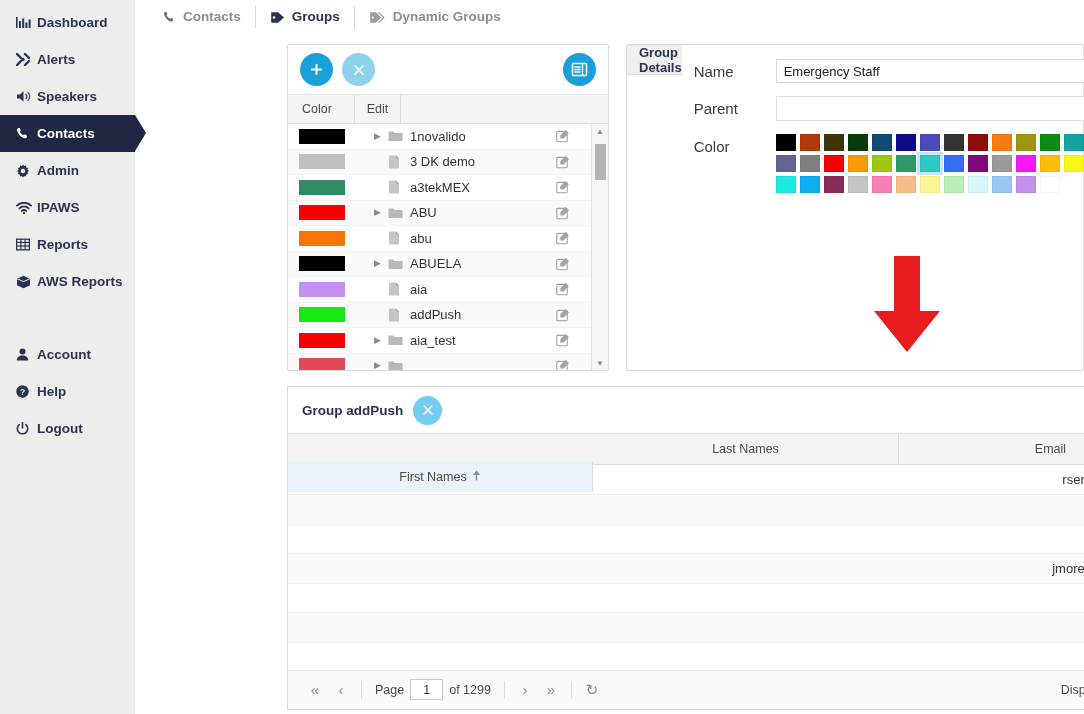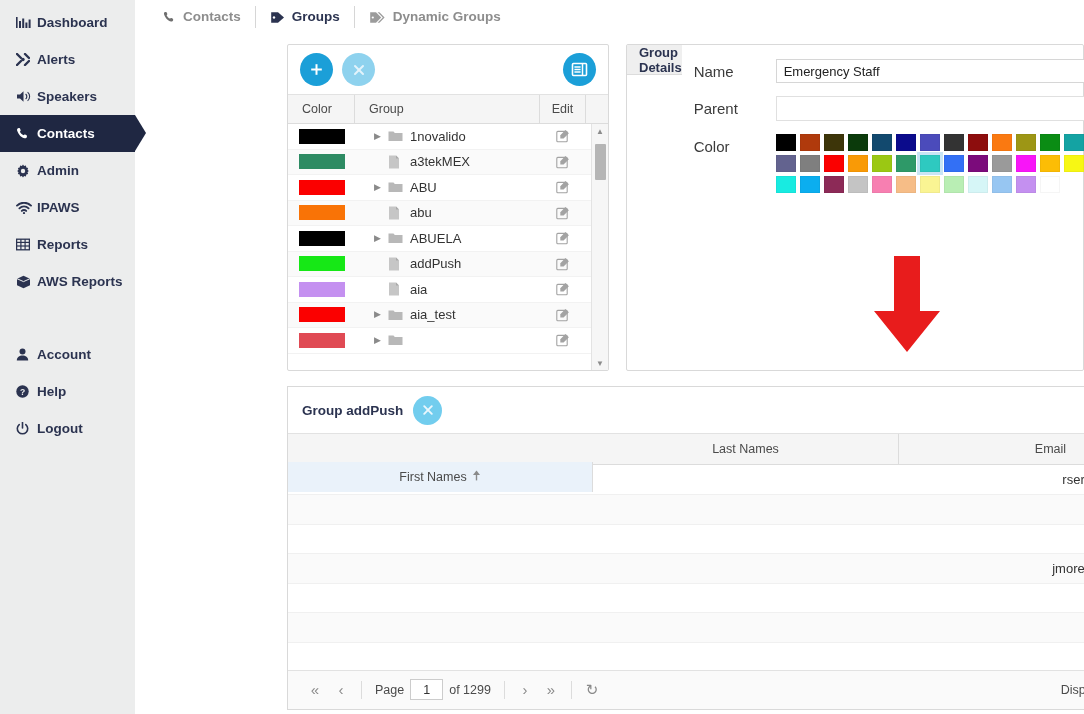--- a/index.html
+++ b/index.html
@@ -458,21 +458,20 @@
                 <line x1="11.5" y1="2.5" x2="11.5" y2="14.5" stroke="#fff" stroke-width="1.5"></line>
                 <line x1="3.4" y1="6" x2="9.6" y2="6" stroke="#fff" stroke-width="1.5"></line>
                 <line x1="3.4" y1="8.5" x2="9.6" y2="8.5" stroke="#fff" stroke-width="1.5"></line>
                 <line x1="3.4" y1="11" x2="9.6" y2="11" stroke="#fff" stroke-width="1.5"></line>
               </svg>
           </div>
         </div>
 
         <div class="tree-head">
           <div class="th-color">Color</div>
-          <div class="th-group">Group</div>
           <div class="th-edit">Edit</div>
           <div class="th-pad"></div>
         </div>
 
         <div class="tree-body">
           <div id="tree-rows">
               <div class="trow">
                 <div class="tc-color">
                   <div class="swatch-cell" style="background:#000000"></div>
                 </div>
@@ -488,117 +487,117 @@
                 <div class="tc-edit">
                   <svg width="14" height="14" viewBox="0 0 14 14">
                     <rect x="0.8" y="2.4" width="10.4" height="10.4" stroke="#a3a3a3" stroke-width="1.1" fill="none" rx="1"></rect>
                     <path d="M9.4 0.9 L12.9 4.3 L7.6 9.6 L4.3 9.6 L4.3 6.3 Z" fill="#a3a3a3"></path>
                   </svg>
                 </div>
                 <div class="tc-pad"></div>
               </div>
               <div class="trow">
                 <div class="tc-color">
-                  <div class="swatch-cell" style="background:#2e8b63"></div>
+                  <div class="swatch-cell" style="background:#c0c0c0"></div>
                 </div>
                 <div class="tc-group">
                   <span class="expander"></span>
                   <span class="file-ico">
                     <svg width="12" height="14" viewBox="0 0 12 14">
                       <path d="M1 0.5 H8 L11 3.6 V13.5 H1 Z" fill="#c6c6c6"></path>
                       <path d="M8 0.5 V3.6 H11 Z" fill="#a9a9a9"></path>
                     </svg>
                   </span>
-                  <span class="tc-name">a3tekMEX</span>
-                </div>
-                <div class="tc-edit">
-                  <svg width="14" height="14" viewBox="0 0 14 14">
-                    <rect x="0.8" y="2.4" width="10.4" height="10.4" stroke="#a3a3a3" stroke-width="1.1" fill="none" rx="1"></rect>
-                    <path d="M9.4 0.9 L12.9 4.3 L7.6 9.6 L4.3 9.6 L4.3 6.3 Z" fill="#a3a3a3"></path>
-                  </svg>
-                </div>
-                <div class="tc-pad"></div>
-              </div>
-              <div class="trow">
-                <div class="tc-color">
-                  <div class="swatch-cell" style="background:#fb0000"></div>
-                </div>
-                <div class="tc-group">
-                  <span class="expander">▶</span>
-                  <span class="folder-ico">
-                    <svg width="15" height="12" viewBox="0 0 15 12">
-                      <path d="M0.5 1.5 H5.5 L6.8 3 H14.5 V11 H0.5 Z" fill="#b8b8b8"></path>
-                    </svg>
-                  </span>
-                  <span class="tc-name">ABU</span>
-                </div>
-                <div class="tc-edit">
-                  <svg width="14" height="14" viewBox="0 0 14 14">
-                    <rect x="0.8" y="2.4" width="10.4" height="10.4" stroke="#a3a3a3" stroke-width="1.1" fill="none" rx="1"></rect>
-                    <path d="M9.4 0.9 L12.9 4.3 L7.6 9.6 L4.3 9.6 L4.3 6.3 Z" fill="#a3a3a3"></path>
-                  </svg>
-                </div>
-                <div class="tc-pad"></div>
-              </div>
-              <div class="trow">
-                <div class="tc-color">
-                  <div class="swatch-cell" style="background:#f97306"></div>
+                  <span class="tc-name">3 DK demo</span>
+                </div>
+                <div class="tc-edit">
+                  <svg width="14" height="14" viewBox="0 0 14 14">
+                    <rect x="0.8" y="2.4" width="10.4" height="10.4" stroke="#a3a3a3" stroke-width="1.1" fill="none" rx="1"></rect>
+                    <path d="M9.4 0.9 L12.9 4.3 L7.6 9.6 L4.3 9.6 L4.3 6.3 Z" fill="#a3a3a3"></path>
+                  </svg>
+                </div>
+                <div class="tc-pad"></div>
+              </div>
+              <div class="trow">
+                <div class="tc-color">
+                  <div class="swatch-cell" style="background:#2e8b63"></div>
                 </div>
                 <div class="tc-group">
                   <span class="expander"></span>
                   <span class="file-ico">
                     <svg width="12" height="14" viewBox="0 0 12 14">
                       <path d="M1 0.5 H8 L11 3.6 V13.5 H1 Z" fill="#c6c6c6"></path>
                       <path d="M8 0.5 V3.6 H11 Z" fill="#a9a9a9"></path>
                     </svg>
                   </span>
-                  <span class="tc-name">abu</span>
-                </div>
-                <div class="tc-edit">
-                  <svg width="14" height="14" viewBox="0 0 14 14">
-                    <rect x="0.8" y="2.4" width="10.4" height="10.4" stroke="#a3a3a3" stroke-width="1.1" fill="none" rx="1"></rect>
-                    <path d="M9.4 0.9 L12.9 4.3 L7.6 9.6 L4.3 9.6 L4.3 6.3 Z" fill="#a3a3a3"></path>
-                  </svg>
-                </div>
-                <div class="tc-pad"></div>
-              </div>
-              <div class="trow">
-                <div class="tc-color">
-                  <div class="swatch-cell" style="background:#000000"></div>
+                  <span class="tc-name">a3tekMEX</span>
+                </div>
+                <div class="tc-edit">
+                  <svg width="14" height="14" viewBox="0 0 14 14">
+                    <rect x="0.8" y="2.4" width="10.4" height="10.4" stroke="#a3a3a3" stroke-width="1.1" fill="none" rx="1"></rect>
+                    <path d="M9.4 0.9 L12.9 4.3 L7.6 9.6 L4.3 9.6 L4.3 6.3 Z" fill="#a3a3a3"></path>
+                  </svg>
+                </div>
+                <div class="tc-pad"></div>
+              </div>
+              <div class="trow">
+                <div class="tc-color">
+                  <div class="swatch-cell" style="background:#fb0000"></div>
                 </div>
                 <div class="tc-group">
                   <span class="expander">▶</span>
                   <span class="folder-ico">
                     <svg width="15" height="12" viewBox="0 0 15 12">
                       <path d="M0.5 1.5 H5.5 L6.8 3 H14.5 V11 H0.5 Z" fill="#b8b8b8"></path>
                     </svg>
                   </span>
-                  <span class="tc-name">ABUELA</span>
-                </div>
-                <div class="tc-edit">
-                  <svg width="14" height="14" viewBox="0 0 14 14">
-                    <rect x="0.8" y="2.4" width="10.4" height="10.4" stroke="#a3a3a3" stroke-width="1.1" fill="none" rx="1"></rect>
-                    <path d="M9.4 0.9 L12.9 4.3 L7.6 9.6 L4.3 9.6 L4.3 6.3 Z" fill="#a3a3a3"></path>
-                  </svg>
-                </div>
-                <div class="tc-pad"></div>
-              </div>
-              <div class="trow">
-                <div class="tc-color">
-                  <div class="swatch-cell" style="background:#16e816"></div>
+                  <span class="tc-name">ABU</span>
+                </div>
+                <div class="tc-edit">
+                  <svg width="14" height="14" viewBox="0 0 14 14">
+                    <rect x="0.8" y="2.4" width="10.4" height="10.4" stroke="#a3a3a3" stroke-width="1.1" fill="none" rx="1"></rect>
+                    <path d="M9.4 0.9 L12.9 4.3 L7.6 9.6 L4.3 9.6 L4.3 6.3 Z" fill="#a3a3a3"></path>
+                  </svg>
+                </div>
+                <div class="tc-pad"></div>
+              </div>
+              <div class="trow">
+                <div class="tc-color">
+                  <div class="swatch-cell" style="background:#f97306"></div>
                 </div>
                 <div class="tc-group">
                   <span class="expander"></span>
                   <span class="file-ico">
                     <svg width="12" height="14" viewBox="0 0 12 14">
                       <path d="M1 0.5 H8 L11 3.6 V13.5 H1 Z" fill="#c6c6c6"></path>
                       <path d="M8 0.5 V3.6 H11 Z" fill="#a9a9a9"></path>
                     </svg>
                   </span>
-                  <span class="tc-name">addPush</span>
+                  <span class="tc-name">abu</span>
+                </div>
+                <div class="tc-edit">
+                  <svg width="14" height="14" viewBox="0 0 14 14">
+                    <rect x="0.8" y="2.4" width="10.4" height="10.4" stroke="#a3a3a3" stroke-width="1.1" fill="none" rx="1"></rect>
+                    <path d="M9.4 0.9 L12.9 4.3 L7.6 9.6 L4.3 9.6 L4.3 6.3 Z" fill="#a3a3a3"></path>
+                  </svg>
+                </div>
+                <div class="tc-pad"></div>
+              </div>
+              <div class="trow">
+                <div class="tc-color">
+                  <div class="swatch-cell" style="background:#000000"></div>
+                </div>
+                <div class="tc-group">
+                  <span class="expander">▶</span>
+                  <span class="folder-ico">
+                    <svg width="15" height="12" viewBox="0 0 15 12">
+                      <path d="M0.5 1.5 H5.5 L6.8 3 H14.5 V11 H0.5 Z" fill="#b8b8b8"></path>
+                    </svg>
+                  </span>
+                  <span class="tc-name">ABUELA</span>
                 </div>
                 <div class="tc-edit">
                   <svg width="14" height="14" viewBox="0 0 14 14">
                     <rect x="0.8" y="2.4" width="10.4" height="10.4" stroke="#a3a3a3" stroke-width="1.1" fill="none" rx="1"></rect>
                     <path d="M9.4 0.9 L12.9 4.3 L7.6 9.6 L4.3 9.6 L4.3 6.3 Z" fill="#a3a3a3"></path>
                   </svg>
                 </div>
                 <div class="tc-pad"></div>
               </div>
               <div class="trow">
@@ -607,20 +606,42 @@
                 </div>
                 <div class="tc-group">
                   <span class="expander"></span>
                   <span class="file-ico">
                     <svg width="12" height="14" viewBox="0 0 12 14">
                       <path d="M1 0.5 H8 L11 3.6 V13.5 H1 Z" fill="#c6c6c6"></path>
                       <path d="M8 0.5 V3.6 H11 Z" fill="#a9a9a9"></path>
                     </svg>
                   </span>
                   <span class="tc-name">aia</span>
+                </div>
+                <div class="tc-edit">
+                  <svg width="14" height="14" viewBox="0 0 14 14">
+                    <rect x="0.8" y="2.4" width="10.4" height="10.4" stroke="#a3a3a3" stroke-width="1.1" fill="none" rx="1"></rect>
+                    <path d="M9.4 0.9 L12.9 4.3 L7.6 9.6 L4.3 9.6 L4.3 6.3 Z" fill="#a3a3a3"></path>
+                  </svg>
+                </div>
+                <div class="tc-pad"></div>
+              </div>
+              <div class="trow">
+                <div class="tc-color">
+                  <div class="swatch-cell" style="background:#16e816"></div>
+                </div>
+                <div class="tc-group">
+                  <span class="expander"></span>
+                  <span class="file-ico">
+                    <svg width="12" height="14" viewBox="0 0 12 14">
+                      <path d="M1 0.5 H8 L11 3.6 V13.5 H1 Z" fill="#c6c6c6"></path>
+                      <path d="M8 0.5 V3.6 H11 Z" fill="#a9a9a9"></path>
+                    </svg>
+                  </span>
+                  <span class="tc-name">addPush</span>
                 </div>
                 <div class="tc-edit">
                   <svg width="14" height="14" viewBox="0 0 14 14">
                     <rect x="0.8" y="2.4" width="10.4" height="10.4" stroke="#a3a3a3" stroke-width="1.1" fill="none" rx="1"></rect>
                     <path d="M9.4 0.9 L12.9 4.3 L7.6 9.6 L4.3 9.6 L4.3 6.3 Z" fill="#a3a3a3"></path>
                   </svg>
                 </div>
                 <div class="tc-pad"></div>
               </div>
               <div class="trow">

